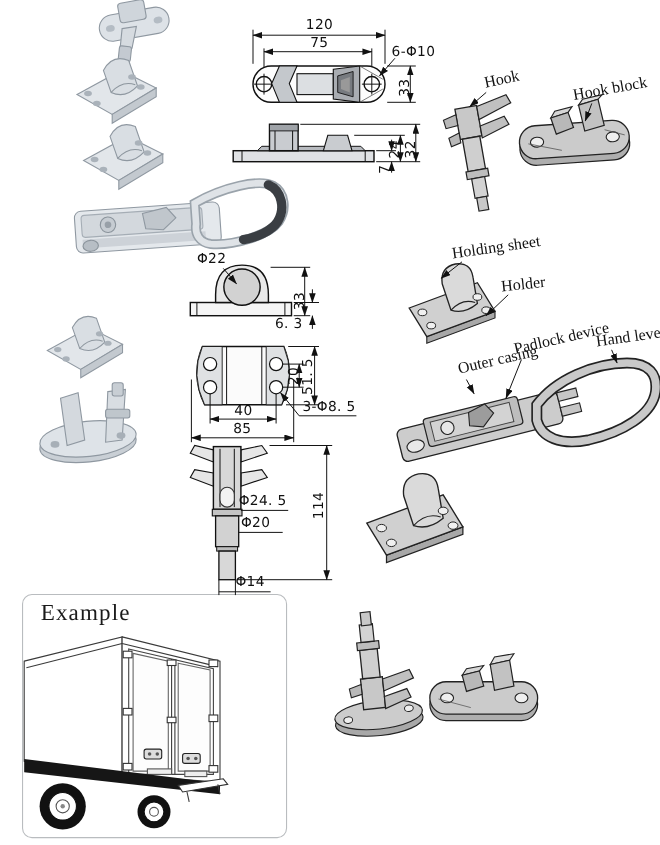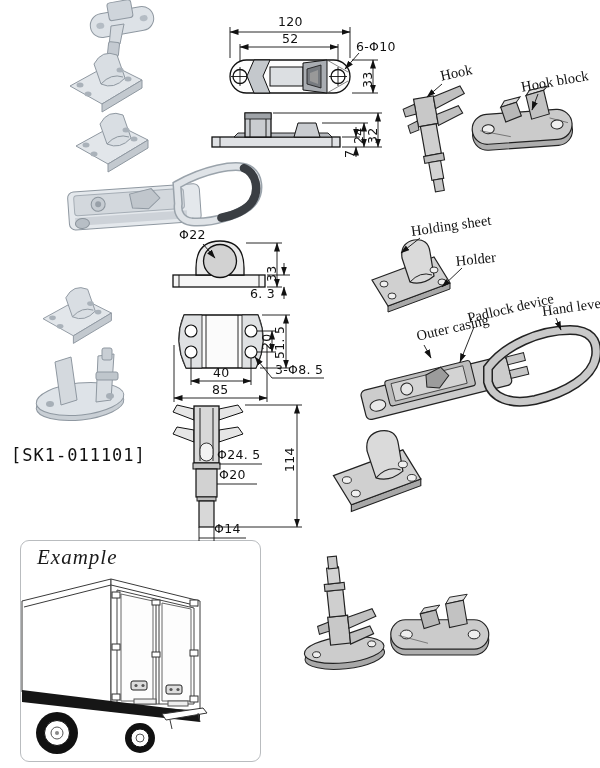--- a/index.html
+++ b/index.html
@@ -10,21 +10,21 @@
   .dim{position:absolute;font-family:"DejaVu Sans","Liberation Sans",sans-serif;
        font-size:12.5px;color:#111;white-space:nowrap;letter-spacing:.3px;line-height:1;}
   .dim.v{transform:rotate(-90deg);transform-origin:left top;}
   .lbl{position:absolute;font-family:"Liberation Serif","DejaVu Serif",serif;
        font-size:14.5px;color:#111;white-space:nowrap;line-height:1;transform-origin:left top;}
   .pn{position:absolute;font-family:"DejaVu Sans Mono","Liberation Mono",monospace;
       font-size:17px;color:#111;letter-spacing:1px;line-height:1;}
   .example-box{position:absolute;left:10px;top:540px;width:241px;height:222px;
       border:1.5px solid #b9bcbf;border-radius:9px;box-sizing:border-box;background:#fff;}
   .example-title{position:absolute;font-family:"Liberation Serif","DejaVu Serif",serif;
-      font-size:21px;color:#1a1a1a;letter-spacing:1px;line-height:1;font-style:italic;}
+      font-size:21px;color:#1a1a1a;letter-spacing:1px;line-height:1;}
   .tl{stroke:#111;stroke-width:1.3;}
   .dl{stroke:#111;stroke-width:.9;fill:none;}
   .ph{stroke:#8f98a1;stroke-width:1;}
 </style>
 </head>
 <body>
 
 <div class="stage">
 
   <div class="example-box"></div>
@@ -346,21 +346,21 @@
       <circle cx="130" cy="738" r="15" fill="#111" stroke="none"></circle>
       <circle cx="130" cy="738" r="9" fill="#fff" stroke="#111"></circle>
       <circle cx="130" cy="738" r="4" fill="#fff" stroke="#555"></circle>
       <polygon points="152,714 193,708 197,713 156,720" fill="#fff" stroke="#333"></polygon>
       <line x1="160" y1="720" x2="162" y2="729"></line>
       <line x1="188" y1="713" x2="190" y2="722"></line>
     </g>
   </svg>
 
   <div class="dim" style="left:268px;top:16px">120</div>
-  <div class="dim" style="left:272px;top:33px">52</div>
+  <div class="dim" style="left:272px;top:33px">75</div>
   <div class="dim" style="left:346px;top:41px">6-Φ10</div>
   <div class="dim v" style="left:352px;top:88px">33</div>
   <div class="dim v" style="left:343px;top:144px">24</div>
   <div class="dim v" style="left:357px;top:144px">32</div>
   <div class="dim v" style="left:334px;top:158px">7</div>
   <div class="dim" style="left:169px;top:229px">Φ22</div>
   <div class="dim v" style="left:256px;top:282px">33</div>
   <div class="dim" style="left:240px;top:288px">6. 3</div>
   <div class="dim v" style="left:251px;top:350px">20</div>
   <div class="dim v" style="left:264px;top:359px">51. 5</div>
@@ -373,15 +373,14 @@
   <div class="dim" style="left:204px;top:523px">Φ14</div>
 
   <div class="lbl" style="left:429px;top:69px;transform:rotate(-12deg)">Hook</div>
   <div class="lbl" style="left:510px;top:80px;transform:rotate(-10deg)">Hook block</div>
   <div class="lbl" style="left:400px;top:224px;transform:rotate(-8deg)">Holding sheet</div>
   <div class="lbl" style="left:445px;top:254px;transform:rotate(-6deg)">Holder</div>
   <div class="lbl" style="left:405px;top:329px;transform:rotate(-13deg)">Outer casing</div>
   <div class="lbl" style="left:456px;top:311px;transform:rotate(-13deg)">Padlock device</div>
   <div class="lbl" style="left:531px;top:304px;transform:rotate(-8deg)">Hand level</div>
 
-  <div class="pn" style="left:1px;top:447px">[SK1-011101]</div>
   <div class="example-title" style="left:27px;top:547px">Example</div>
 </div>
 
 </body></html>

